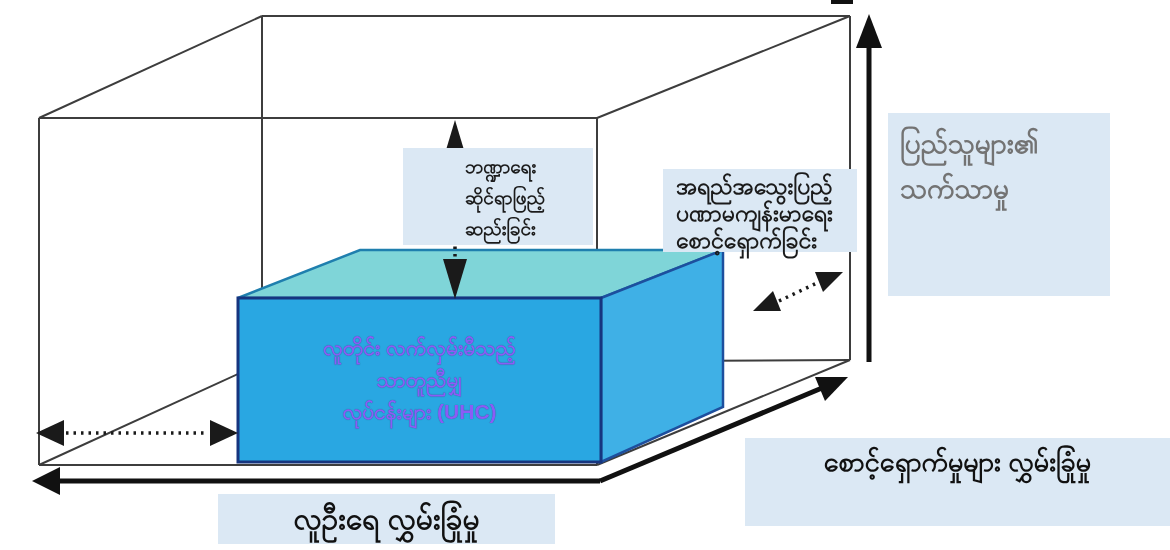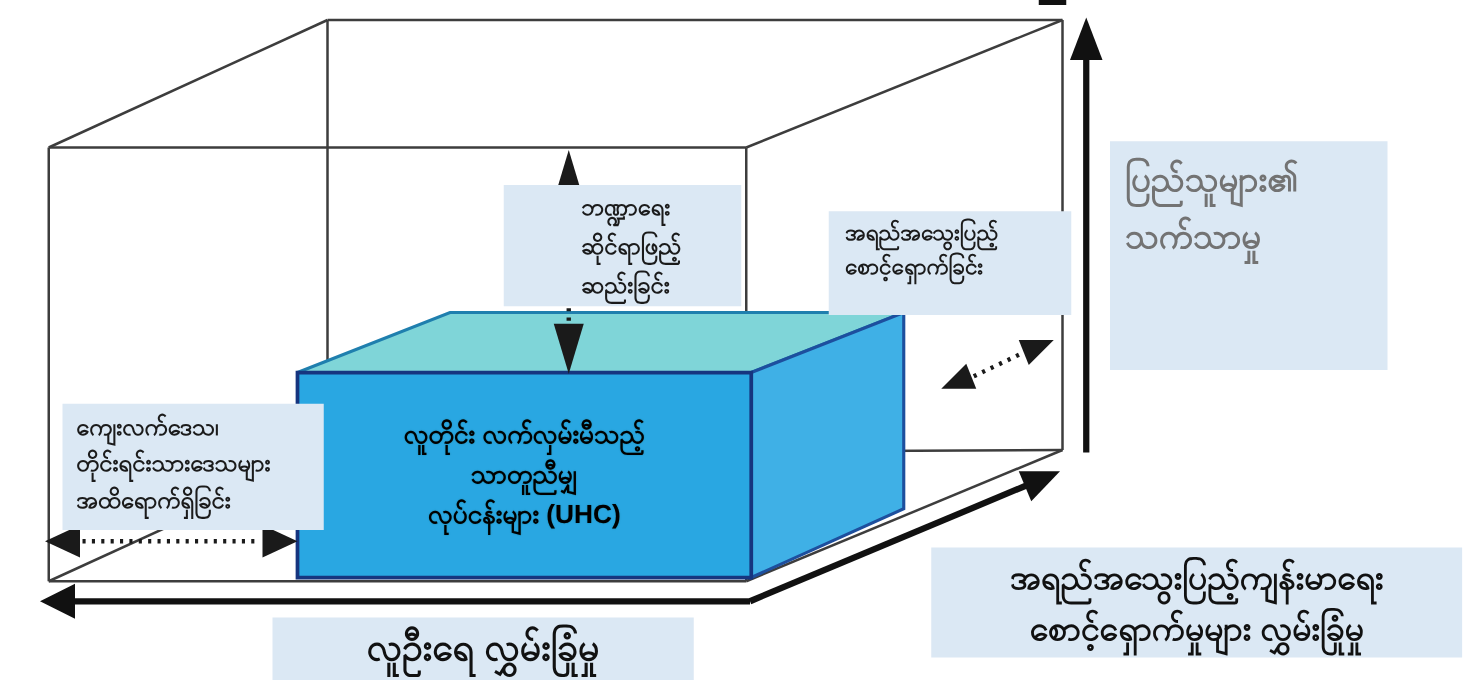--- a/index.html
+++ b/index.html
@@ -11,31 +11,31 @@
   .lbl{
     position:absolute;background:#dbe8f4;color:#1b1b1b;
     font-weight:700;box-sizing:border-box;
   }
   .lbl span{display:block;}
   
   .lbl-financial{left:403px;top:148px;width:190px;height:97px;
     padding:3px 6px 0 62px;font-size:19px;line-height:31px;font-weight:600;}
   
   .lbl-primary{left:663px;top:169px;width:194px;height:83px;
-    padding:4px 6px 0 13px;font-size:18px;line-height:27px;}
+    padding:4px 6px 0 13px;font-size:23px;line-height:27px;}
   
   .lbl-oop{left:888px;top:113px;width:222px;height:183px;
     padding:8px 4px 0 12px;font-size:28px;line-height:45px;color:#737373;}
   
   .lbl-reach{left:50px;top:323px;width:209px;height:101px;
     padding:5px 4px 0 11px;font-size:19px;line-height:29px;}
   
   .lbl-uhc{left:238px;top:298px;width:363px;height:164px;background:transparent;
     display:flex;flex-direction:column;justify-content:center;text-align:center;
-    font-size:21px;line-height:32px;color:#000000;
+    font-size:21px;line-height:32px;color:#8b5cf6;
     text-shadow:0 0 1px rgba(15,60,40,.55);}
   
   .lbl-pop{left:218px;top:494px;width:337px;height:50px;
     display:flex;align-items:center;justify-content:center;
     font-size:30px;line-height:34px;color:#111;}
   
   .lbl-services{left:745px;top:438px;width:425px;height:88px;
     padding-top:4px;text-align:center;font-size:27px;line-height:41px;color:#111;}
 </style>
 </head>
@@ -101,42 +101,37 @@
   </svg>
 
   <div class="lbl lbl-financial">
     <span>ဘဏ္ဍာရေး</span>
     <span>ဆိုင်ရာဖြည့်</span>
     <span>ဆည်းခြင်း</span>
   </div>
 
   <div class="lbl lbl-primary">
     <span>အရည်အသွေးပြည့်</span>
+    <span>ပဏာမကျန်းမာရေး</span>
     <span>စောင့်ရှောက်ခြင်း</span>
   </div>
 
   <div class="lbl lbl-oop">
     <span>ပြည်သူများ၏</span>
     <span>သက်သာမှု</span>
   </div>
 
-  <div class="lbl lbl-reach">
-    <span>ကျေးလက်ဒေသ၊</span>
-    <span>တိုင်းရင်းသားဒေသများ</span>
-    <span>အထိရောက်ရှိခြင်း</span>
-  </div>
 
   <div class="lbl lbl-uhc">
     <span>လူတိုင်း လက်လှမ်းမီသည့်</span>
     <span>သာတူညီမျှ</span>
     <span>လုပ်ငန်းများ (UHC)</span>
   </div>
 
   <div class="lbl lbl-pop">
     <span>လူဦးရေ လွှမ်းခြုံမှု</span>
   </div>
 
   <div class="lbl lbl-services">
-    <span>အရည်အသွေးပြည့်ကျန်းမာရေး</span>
     <span>စောင့်ရှောက်မှုများ လွှမ်းခြုံမှု</span>
   </div>
 
 </div>
 
 </body></html>

